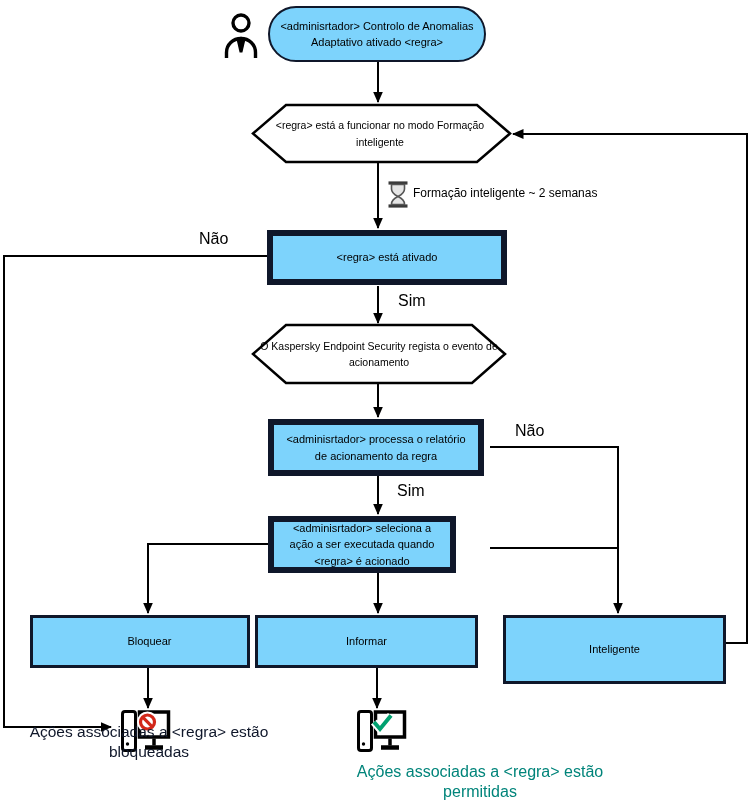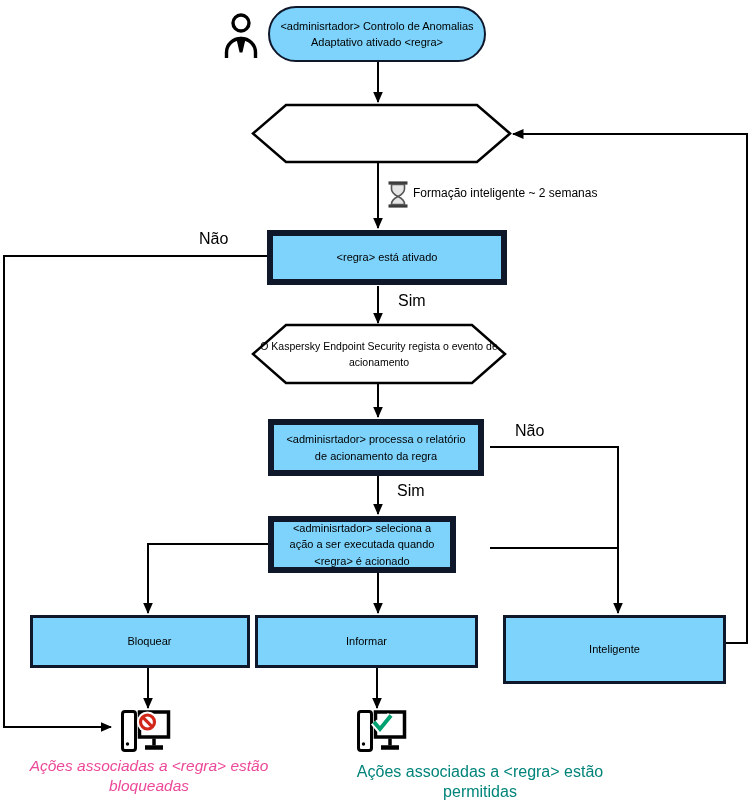--- a/index.html
+++ b/index.html
@@ -86,20 +86,21 @@
         <path d="M374 722 L380 729 L391 715.5" fill="none" stroke="#fff" stroke-width="8"></path>
         <path d="M374 722 L380 729 L391 715.5" fill="none" stroke="#00A170" stroke-width="4"></path>
       </g>
     </g>
   </svg>
 
   <div class="box" style="left:268px;top:6px;width:218px;height:56px;border-radius:28px;border-width:2.5px;">
     <span>&lt;adminisrtador&gt; Controlo de Anomalias Adaptativo ativado &lt;regra&gt;</span>
   </div>
 
+  <div class="hex-label" style="left:258px;top:105px;width:244px;height:57px;">&lt;regra&gt; está a funcionar no modo Formação inteligente</div>
 
   <div class="timer-label" style="left:413px;top:186px;">Formação inteligente ~ 2 semanas</div>
 
   <div class="box" style="left:267px;top:230px;width:240px;height:55px;">
     <span>&lt;regra&gt; está ativado</span>
   </div>
 
   <div class="flow-label" style="left:199px;top:230px;">Não</div>
   <div class="flow-label" style="left:398px;top:292px;">Sim</div>
   <div class="flow-label" style="left:515px;top:422px;">Não</div>
@@ -118,16 +119,16 @@
   <div class="box action-box" style="left:30px;top:615px;width:220px;height:53px;padding-left:27px;">
     <span>Bloquear</span>
   </div>
   <div class="box action-box" style="left:255px;top:615px;width:223px;height:53px;">
     <span>Informar</span>
   </div>
   <div class="box action-box" style="left:503px;top:615px;width:223px;height:69px;">
     <span>Inteligente</span>
   </div>
 
-  <div class="outcome" style="left: 0px; top: 756px; width: 298px; color: #ec4899; font-style: italic;">Ações associadas a &lt;regra&gt; estão bloqueadas</div>
+  <div class="outcome" style="left: 0px; top: 722px; width: 298px; color: #0f172a;">Ações associadas a &lt;regra&gt; estão bloqueadas</div>
   <div class="outcome" style="left: 318px; top: 762px; width: 324px; font-size: 16px; color: rgb(0, 132, 122);">Ações associadas a &lt;regra&gt; estão permitidas</div>
 
 </div>
 
 </body></html>

